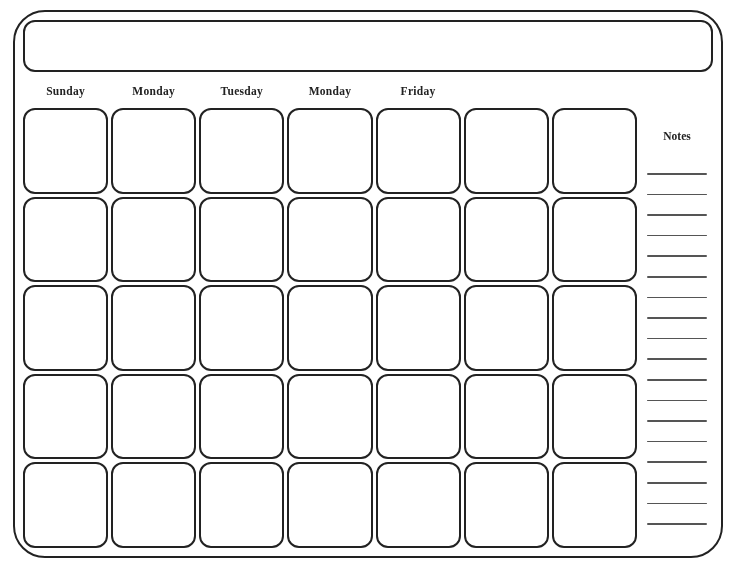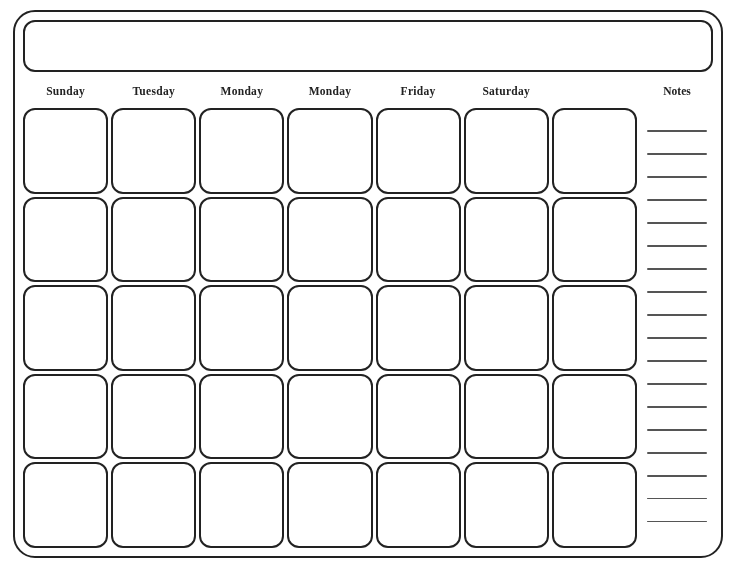--- a/index.html
+++ b/index.html
@@ -11,21 +11,21 @@
       display: flex;
       align-items: center;
       justify-content: center;
       font-family: 'Comic Sans MS', 'Chalkboard SE', cursive;
     }
 
     .calendar-wrapper {
       width: 710px;
       height: 548px;
       border: 2.5px solid #222;
-      border-radius: 22px;
+      border-radius: 32px;
       background: #fff;
       display: flex;
       flex-direction: column;
       padding: 8px;
       gap: 5px;
     }
 
     .title-bar {
       width: 100%;
       height: 52px;
@@ -93,20 +93,21 @@
     }
 
     .notes-header {
       height: 28px;
       display: flex;
       align-items: center;
       justify-content: center;
       font-size: 11.5px;
       font-weight: bold;
       color: #222;
+      margin-top: 45px;
     }
 
     .notes-lines {
       flex: 1;
       display: flex;
       flex-direction: column;
       justify-content: space-evenly;
       padding: 4px 6px;
     }
 
@@ -123,25 +124,24 @@
 <div class="calendar-wrapper">
 
   <div class="title-bar"></div>
 
   <div class="calendar-body">
 
     <div class="main-grid">
 
       <div class="day-headers">
         <div class="day-header">Sunday</div>
+        <div class="day-header">Monday</div>
         <div class="day-header">Tuesday</div>
         <div class="day-header">Monday</div>
-        <div class="day-header">Monday</div>
         <div class="day-header">Friday</div>
-        <div class="day-header">Saturday</div>
       </div>
 
       <div class="grid-rows">
 
         <div class="grid-row">
           <div class="day-cell"></div>
           <div class="day-cell"></div>
           <div class="day-cell"></div>
           <div class="day-cell"></div>
           <div class="day-cell"></div>

